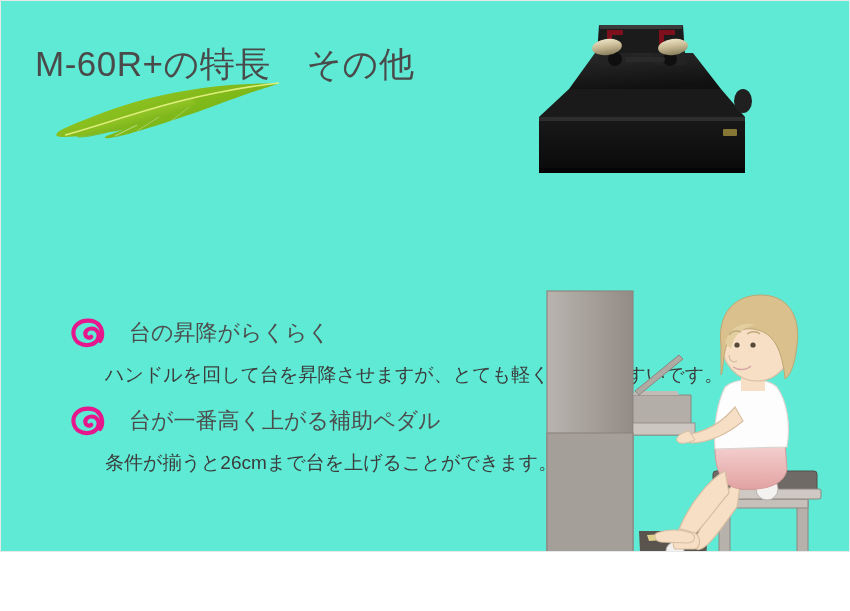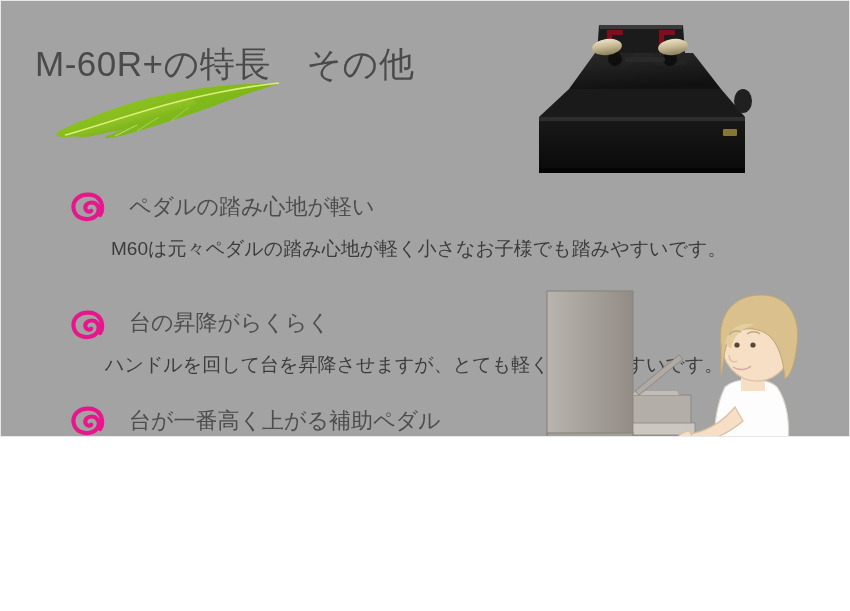--- a/index.html
+++ b/index.html
@@ -8,22 +8,22 @@
     padding: 0;
     background: #ffffff;
   }
   body {
     font-family: "Liberation Sans", "DejaVu Sans", sans-serif;
     color: #404040;
   }
   .slide {
     position: relative;
     width: 850px;
-    height: 437px;
-    background: #a3a3a3;
+    height: 552px;
+    background: #5eead4;
     overflow: hidden;
     border: 1px solid #e8e8e8;
     box-sizing: border-box;
   }
 
   
   .title-block {
     position: absolute;
     left: 26px;
     top: 38px;
@@ -66,21 +66,21 @@
     width: 318px;
     height: 327px;
   }
 
   
   .section {
     position: absolute;
     left: 68px;
   }
   .sec-1 { top: 186px; }
-  .sec-2 { top: 304px; font-family: Liberation Mono, monospace; }
+  .sec-2 { top: 312px; }
   .sec-3 { top: 400px; }
 
   .sec-head {
     position: relative;
     display: flex;
     align-items: center;
     height: 40px;
   }
   .spiral {
     width: 40px;
@@ -184,34 +184,20 @@
     <circle cx="108" cy="46" r="7" fill="#0f0f0f"></circle>
     <circle cx="163" cy="46" r="7" fill="#0f0f0f"></circle>
     <rect x="118" y="44" width="40" height="5" rx="2" fill="#2a2a2a"></rect>
 
     <ellipse cx="100" cy="34" rx="15" ry="8" fill="url(#pedalG)" transform="rotate(-8 100 34)"></ellipse>
     <ellipse cx="166" cy="34" rx="15" ry="8" fill="url(#pedalG)" transform="rotate(-8 166 34)"></ellipse>
 
     <rect x="216" y="116" width="14" height="7" rx="1" fill="#9a8a3a" opacity="0.85"></rect>
   </svg>
 
-  <div class="section sec-1">
-    <div class="sec-head">
-      <svg class="spiral" viewBox="0 0 40 34" aria-hidden="true">
-        <path d="M29.5,8.5 C25,3.5 14,3 8,8.5 C2.5,13.5 3.5,23 10,27
-                 C16.5,31 26,29 29,23 C31.5,18 28,12.5 22.5,12.5
-                 C18.5,12.5 15.5,15.5 16.5,19 C17.2,21.6 20.5,22.6 22.2,20.8" fill="none" stroke="#e6178c" stroke-width="4.2" stroke-linecap="round" stroke-linejoin="round"></path>
-        <path d="M29.5,8.5 C33.5,12.5 34.5,20 31,25" fill="none" stroke="#e6178c" stroke-width="4.2" stroke-linecap="round"></path>
-      </svg>
-      <div class="sec-title">ペダルの踏み心地が軽い</div>
-    </div>
-    <div class="sec-body">
-      <div>M60は元々ペダルの踏み心地が軽く小さなお子様でも踏みやすいです。</div>
-    </div>
-  </div>
 
   <div class="section sec-2">
     <div class="sec-head">
       <svg class="spiral" viewBox="0 0 40 34" aria-hidden="true">
         <path d="M29.5,8.5 C25,3.5 14,3 8,8.5 C2.5,13.5 3.5,23 10,27
                  C16.5,31 26,29 29,23 C31.5,18 28,12.5 22.5,12.5
                  C18.5,12.5 15.5,15.5 16.5,19 C17.2,21.6 20.5,22.6 22.2,20.8" fill="none" stroke="#e6178c" stroke-width="4.2" stroke-linecap="round" stroke-linejoin="round"></path>
         <path d="M29.5,8.5 C33.5,12.5 34.5,20 31,25" fill="none" stroke="#e6178c" stroke-width="4.2" stroke-linecap="round"></path>
       </svg>
       <div class="sec-title">台の昇降がらくらく</div>

